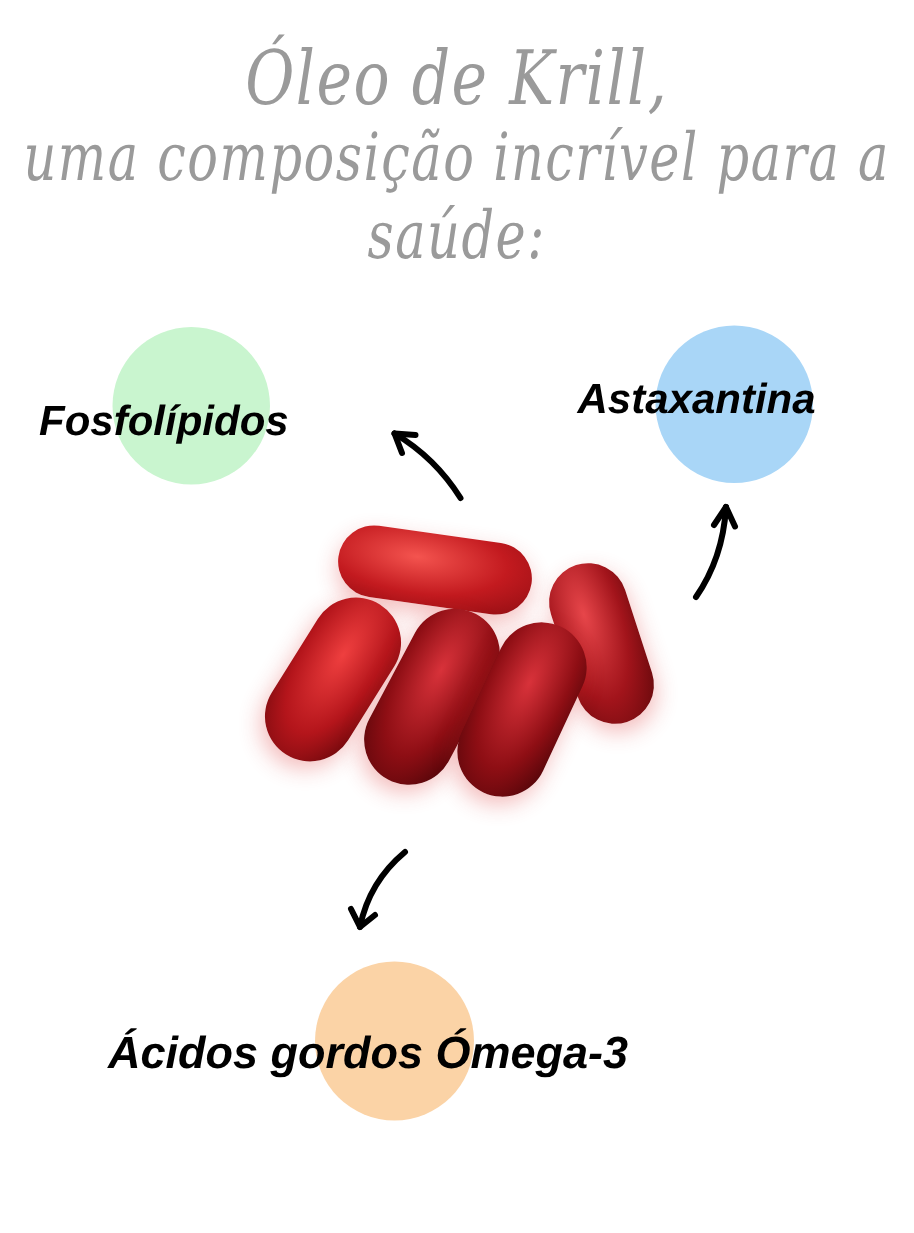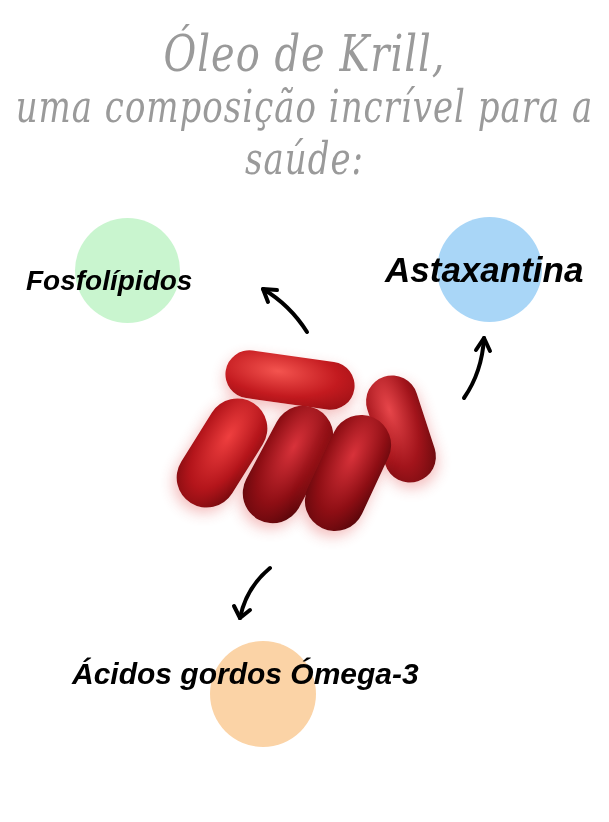--- a/index.html
+++ b/index.html
@@ -23,34 +23,34 @@
   <div class="title l2">uma composição incrível para a saúde:</div>
 
   <div class="circle" style="left:75px;top:218px;width:105px;height:105px;background:#c9f5cf;"></div>
   <div class="label" style="left:26px;top:265px;font-size:28px;">Fosfolípidos</div>
   <svg class="arrow" width="60" height="60" style="left:255px;top:280px;">
     <path d="M52 52 Q35 25 8 9" stroke="#000" stroke-width="4" fill="none" stroke-linecap="round"></path>
     <path d="M8 9 L22 10 M8 9 L13 22" stroke="#000" stroke-width="4" fill="none" stroke-linecap="round"></path>
   </svg>
 
   <div class="circle" style="left:437px;top:217px;width:105px;height:105px;background:#a9d6f7;"></div>
-  <div class="label" style="left:385px;top:250px;font-size:35px;">Astaxantina</div>
+  <div class="label" style="left:385px;top:250px;font-size:28px;">Astaxantina</div>
   <svg class="arrow" width="40" height="70" style="left:458px;top:332px;">
     <path d="M6 66 Q24 40 26 6" stroke="#000" stroke-width="4" fill="none" stroke-linecap="round"></path>
     <path d="M26 6 L18 18 M26 6 L32 19" stroke="#000" stroke-width="4" fill="none" stroke-linecap="round"></path>
   </svg>
 
   <div class="capsules">
     <div style="position:absolute;left:55px;top:6px;width:130px;height:48px;border-radius:24px;transform:rotate(8deg);background:radial-gradient(ellipse at 40% 35%,#f4544f,#c31a1f 55%,#8e0d12);box-shadow:0 6px 14px rgba(220,40,40,0.3);"></div>
     <div style="position:absolute;left:205px;top:24px;width:52px;height:110px;border-radius:26px;transform:rotate(-18deg);background:radial-gradient(ellipse at 40% 30%,#e7464a,#a2141b 55%,#5c0709);box-shadow:0 6px 14px rgba(220,40,40,0.3);"></div>
     <div style="position:absolute;left:22px;top:44px;width:60px;height:118px;border-radius:30px;transform:rotate(32deg);background:radial-gradient(ellipse at 45% 35%,#ef3f3f,#b4151b 55%,#5d0508);box-shadow:0 6px 14px rgba(220,40,40,0.3);"></div>
     <div style="position:absolute;left:88px;top:52px;width:60px;height:125px;border-radius:30px;transform:rotate(28deg);background:radial-gradient(ellipse at 45% 35%,#d8323a,#8e0e14 55%,#430306);box-shadow:0 6px 14px rgba(220,40,40,0.3);"></div>
     <div style="position:absolute;left:148px;top:62px;width:60px;height:122px;border-radius:30px;transform:rotate(25deg);background:radial-gradient(ellipse at 45% 35%,#d8323a,#8e0e14 55%,#430306);box-shadow:0 6px 14px rgba(220,40,40,0.3);"></div>
   </div>
 
   <svg class="arrow" width="50" height="60" style="left:230px;top:562px;">
     <path d="M40 6 Q16 26 10 56" stroke="#000" stroke-width="4" fill="none" stroke-linecap="round"></path>
     <path d="M10 56 L4 44 M10 56 L20 48" stroke="#000" stroke-width="4" fill="none" stroke-linecap="round"></path>
   </svg>
   <div class="circle" style="left:210px;top:641px;width:106px;height:106px;background:#fbd3a6;"></div>
-  <div class="label" style="left:72px;top:657px;font-size:30px;">Ácidos gordos Ómega-3</div>
+  <div class="label" style="left:72px;top:686px;font-size:30px;">Ácidos gordos Ómega-3</div>
 
 </div>
 
 </body></html>

